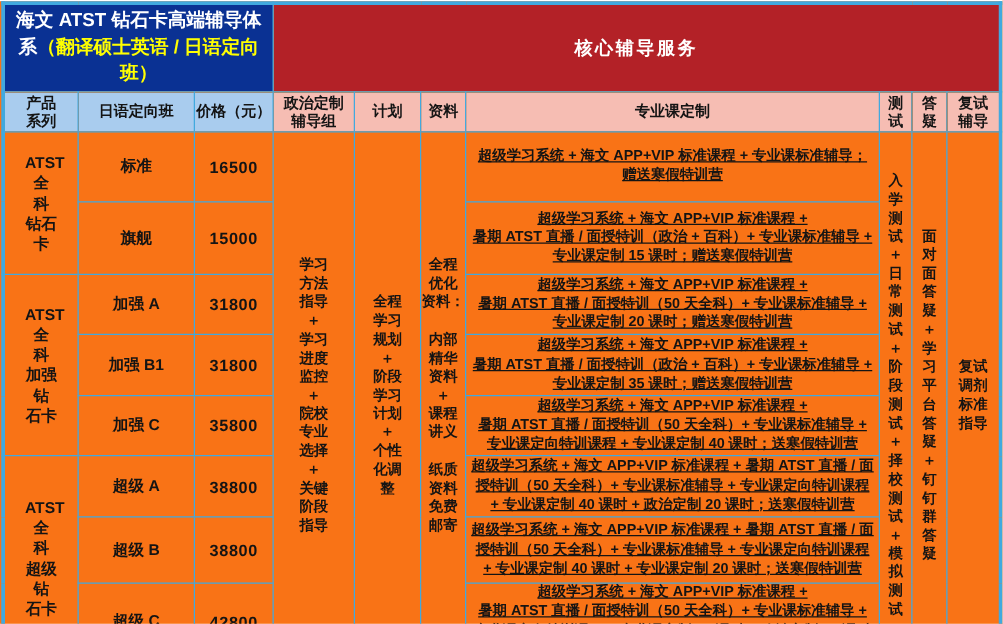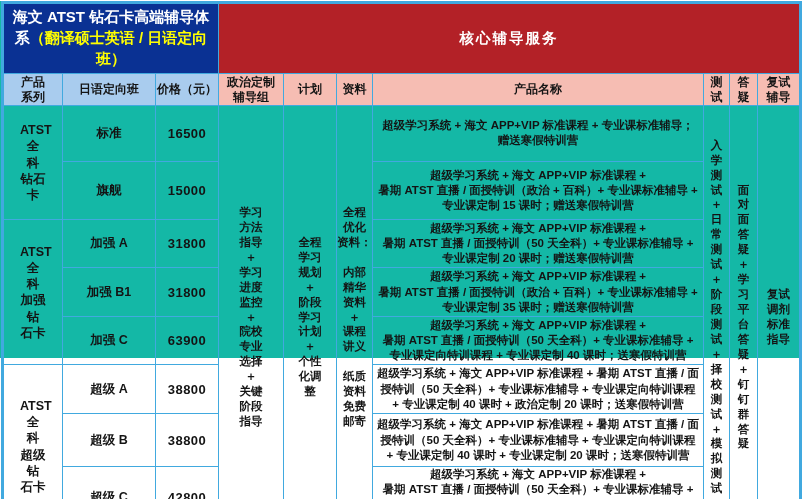--- a/index.html
+++ b/index.html
@@ -2,21 +2,21 @@
 <html><head>
 <meta charset="utf-8">
 <style>
   * { box-sizing: border-box; }
   html, body {
     margin: 0; padding: 0;
     width: 802px; height: 499px;
     background: #ffffff;
     font-family: "Liberation Sans", "DejaVu Sans", sans-serif;
   }
-  .sheet { width: 802px; height: 357px; background: #14b8a6; }
+  .sheet { width: 802px; height: 499px; background: #f97316; }
   table.grid {
     border-collapse: collapse;
     table-layout: fixed;
     width: 800px;
     margin: 1px 0 0 1px;
     border: 3px solid #41a9df;
   }
   td {
     border: 1.5px solid #41a9df;
     text-align: center;
@@ -64,20 +64,21 @@
     font-size: 11.5px;
     line-height: 1.3;
     white-space: pre-line;
     padding: 0;
   }
   td.course-cell {
     font-size: 11.5px;
     line-height: 1.32;
     white-space: pre-line;
     padding: 0 3px;
+    text-decoration: underline;
   }
 </style>
 </head>
 <body>
 
 <div class="sheet">
   <table class="grid">
     <colgroup>
       <col style="width:60px">
         <col style="width:93px">
@@ -99,21 +100,21 @@
 
     <tr class="r-head">
       <td class="h-blue">产品
 系列</td>
       <td class="h-blue">日语定向班</td>
       <td class="h-blue">价格（元）</td>
       <td class="h-pink">政治定制
 辅导组</td>
       <td class="h-pink">计划</td>
       <td class="h-pink">资料</td>
-      <td class="h-pink">产品名称</td>
+      <td class="h-pink">专业课定制</td>
       <td class="h-pink">测
 试</td>
       <td class="h-pink">答
 疑</td>
       <td class="h-pink">复试
 辅导</td>
     </tr>
 
     <tr class="r1">
       <td rowspan="2" class="series-cell">ATST 全
@@ -232,21 +233,21 @@
 
     <tr class="r4">
       <td class="name-cell">加强 B1</td>
       <td class="price-cell">31800</td>
       <td class="course-cell">超级学习系统 + 海文 APP+VIP 标准课程 +
 暑期 ATST 直播 / 面授特训（政治 + 百科）+ 专业课标准辅导 + 专业课定制 35 课时；赠送寒假特训营</td>
     </tr>
 
     <tr class="r5">
       <td class="name-cell">加强 C</td>
-      <td class="price-cell">63900</td>
+      <td class="price-cell">35800</td>
       <td class="course-cell">超级学习系统 + 海文 APP+VIP 标准课程 +
 暑期 ATST 直播 / 面授特训（50 天全科）+ 专业课标准辅导 + 专业课定向特训课程 + 专业课定制 40 课时；送寒假特训营</td>
     </tr>
 
     <tr class="r6">
       <td rowspan="3" class="series-cell">ATST 全
 科
 超级钻
 石卡</td>
       <td class="name-cell">超级 A</td>

